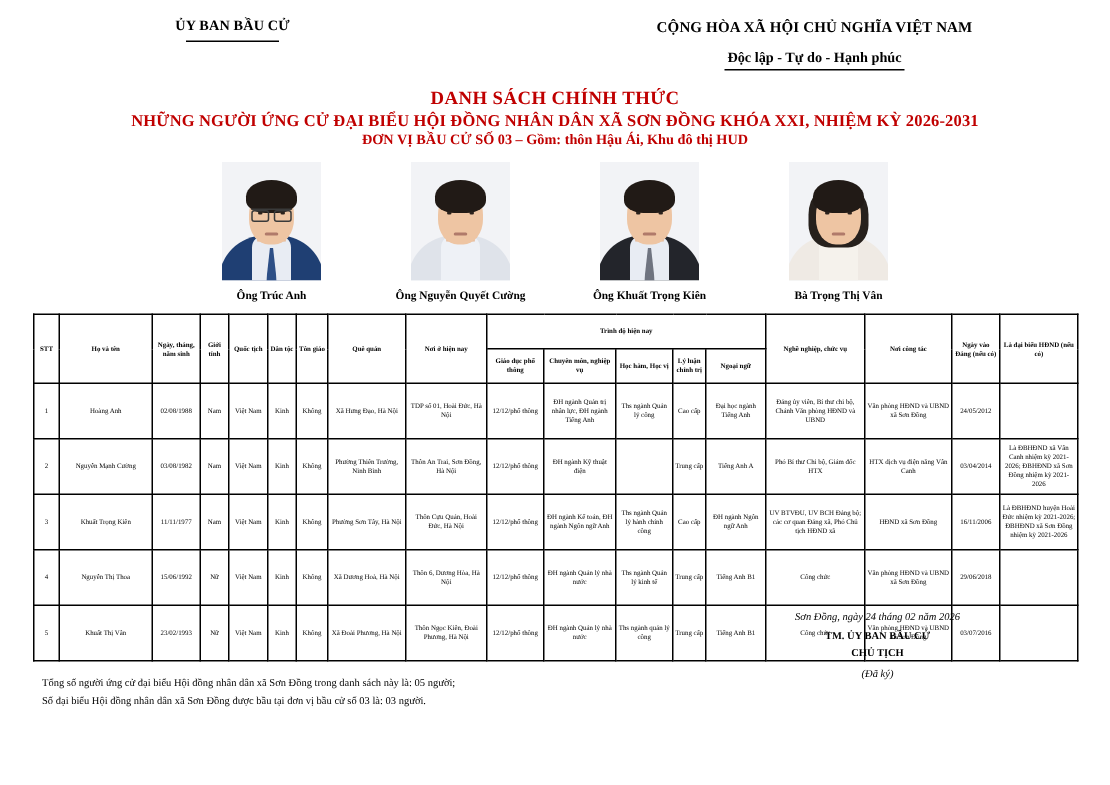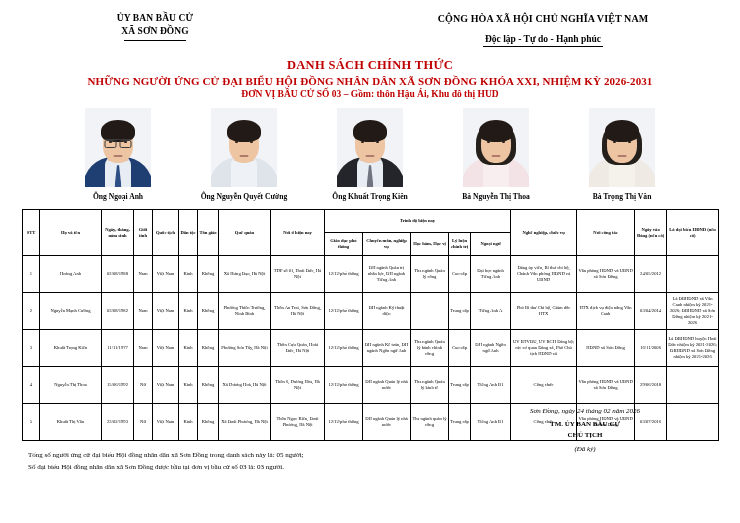--- a/index.html
+++ b/index.html
@@ -267,21 +267,20 @@
   .sign-name { font-weight: bold; margin-top: 14px; }
 </style>
 </head>
 <body>
 
 <div class="page">
 
   <div class="doc-header">
     <div class="org-block">
       <div class="org-line">ỦY BAN BẦU CỬ</div>
-      <div class="org-line">XÃ SƠN ĐỒNG</div>
       <div class="rule-short"></div>
     </div>
     <div class="nation-block">
       <div class="nation-line nation-line-1">CỘNG HÒA XÃ HỘI CHỦ NGHĨA VIỆT NAM</div>
       <div class="motto">Độc lập - Tự do - Hạnh phúc</div>
     </div>
   </div>
 
   <div class="titles">
     <div class="title-main">DANH SÁCH CHÍNH THỨC</div>
@@ -297,21 +296,21 @@
           <div class="p-shirt" style="background: rgb(232, 236, 243);"></div>
           <div class="p-tie" style="background: rgb(45, 79, 134);"></div>
           <div class="p-neck"></div>
           <div class="p-face"></div>
           <div class="p-hair"></div>
           <div class="p-eye l"></div>
           <div class="p-eye r"></div>
           <div class="p-glasses"></div>
           <div class="p-mouth"></div>
         </div>
-        <div class="photo-name">Ông Ngoại Anh</div>
+        <div class="photo-name">Ông Trúc Anh</div>
       </div>
       <div class="photo-cell">
         <div class="portrait">
           <div class="p-bg" style="background: rgb(242, 243, 246);"></div>
           <div class="p-shoulders" style="background: rgb(223, 227, 234);"></div>
           <div class="p-shirt" style="background: rgb(238, 241, 246);"></div>
           <div class="p-neck"></div>
           <div class="p-face"></div>
           <div class="p-hair"></div>
           <div class="p-eye l"></div>
@@ -327,35 +326,20 @@
           <div class="p-shirt" style="background: rgb(232, 236, 243);"></div>
           <div class="p-tie" style="background: rgb(111, 116, 128);"></div>
           <div class="p-neck"></div>
           <div class="p-face"></div>
           <div class="p-hair"></div>
           <div class="p-eye l"></div>
           <div class="p-eye r"></div>
           <div class="p-mouth"></div>
         </div>
         <div class="photo-name">Ông Khuất Trọng Kiên</div>
-      </div>
-      <div class="photo-cell">
-        <div class="portrait">
-          <div class="p-bg" style="background: rgb(242, 243, 246);"></div>
-          <div class="p-shoulders" style="background: rgb(243, 227, 230);"></div>
-          <div class="p-shirt" style="background: rgb(248, 238, 240);"></div>
-          <div class="p-neck"></div>
-          <div class="p-hair-long"></div>
-          <div class="p-face"></div>
-          <div class="p-hair"></div>
-          <div class="p-eye l"></div>
-          <div class="p-eye r"></div>
-          <div class="p-mouth"></div>
-        </div>
-        <div class="photo-name">Bà Nguyễn Thị Thoa</div>
       </div>
       <div class="photo-cell">
         <div class="portrait">
           <div class="p-bg" style="background: rgb(242, 243, 246);"></div>
           <div class="p-shoulders" style="background: rgb(239, 234, 228);"></div>
           <div class="p-shirt" style="background: rgb(245, 242, 236);"></div>
           <div class="p-neck"></div>
           <div class="p-hair-long"></div>
           <div class="p-face"></div>
           <div class="p-hair"></div>

